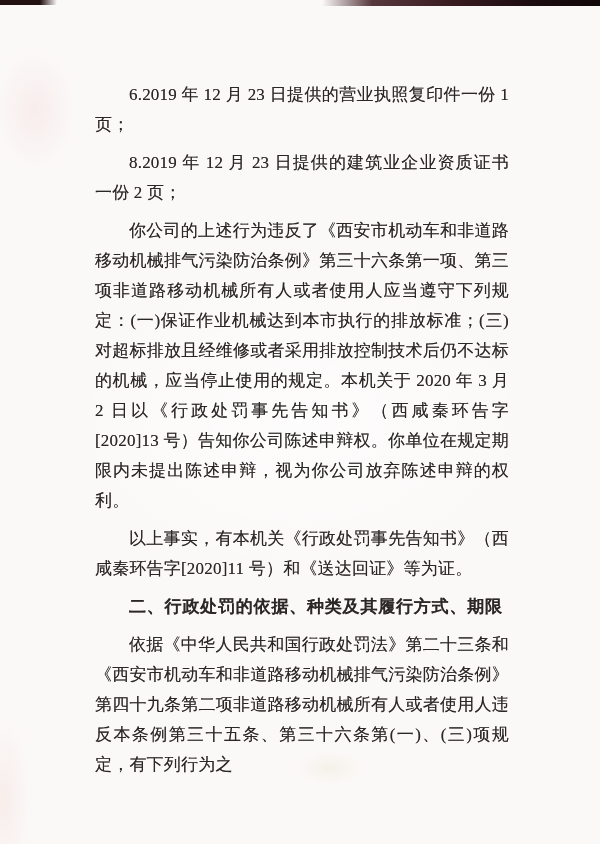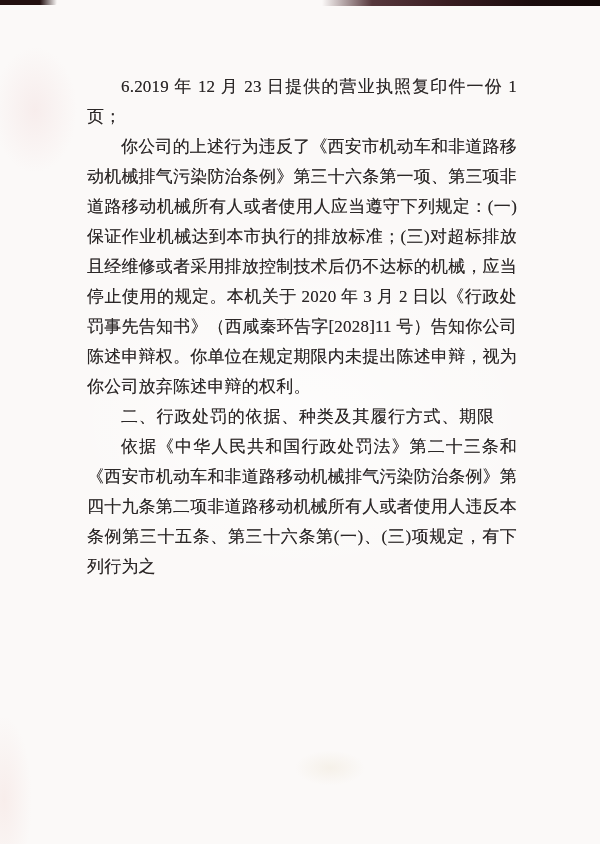--- a/index.html
+++ b/index.html
@@ -46,35 +46,37 @@
     top: 72px;
     width: 430px;
     color: var(--ink, #2b2727);
     font-size: 17px;
     line-height: 30px;
     text-align: justify;
     text-justify: inter-character;
     letter-spacing: 0.2px;
   }
   .para {
-    margin: 0;
+    margin: 8px;
     text-indent: 2em;
     
     text-shadow: 0 0 0.4px rgba(43,39,39,0.55);
   }
   .para.heading {
-    font-weight: normal;
+    font-weight: bold;
     font-family: "Liberation Sans", "DejaVu Sans", sans-serif;
     letter-spacing: 0.8px;
   }
 </style>
 </head>
 <body>
 
 <div class="artifact artifact-top-left"></div>
 <div class="artifact artifact-top-right"></div>
 
 <div class="doc-page">
   <p class="para">6.2019 年 12 月 23 日提供的营业执照复印件一份 1 页；</p>
-  <p class="para">你公司的上述行为违反了《西安市机动车和非道路移动机械排气污染防治条例》第三十六条第一项、第三项非道路移动机械所有人或者使用人应当遵守下列规定：(一)保证作业机械达到本市执行的排放标准；(三)对超标排放且经维修或者采用排放控制技术后仍不达标的机械，应当停止使用的规定。本机关于 2020 年 3 月 2 日以《行政处罚事先告知书》（西咸秦环告字[2028]11 号）告知你公司陈述申辩权。你单位在规定期限内未提出陈述申辩，视为你公司放弃陈述申辩的权利。</p>
+  <p class="para">8.2019 年 12 月 23 日提供的建筑业企业资质证书一份 2 页；</p>
+  <p class="para">你公司的上述行为违反了《西安市机动车和非道路移动机械排气污染防治条例》第三十六条第一项、第三项非道路移动机械所有人或者使用人应当遵守下列规定：(一)保证作业机械达到本市执行的排放标准；(三)对超标排放且经维修或者采用排放控制技术后仍不达标的机械，应当停止使用的规定。本机关于 2020 年 3 月 2 日以《行政处罚事先告知书》（西咸秦环告字[2020]13 号）告知你公司陈述申辩权。你单位在规定期限内未提出陈述申辩，视为你公司放弃陈述申辩的权利。</p>
+  <p class="para">以上事实，有本机关《行政处罚事先告知书》（西咸秦环告字[2020]11 号）和《送达回证》等为证。</p>
   <p class="para heading">二、行政处罚的依据、种类及其履行方式、期限</p>
   <p class="para">依据《中华人民共和国行政处罚法》第二十三条和《西安市机动车和非道路移动机械排气污染防治条例》第四十九条第二项非道路移动机械所有人或者使用人违反本条例第三十五条、第三十六条第(一)、(三)项规定，有下列行为之</p>
 </div>
 
 </body></html>

